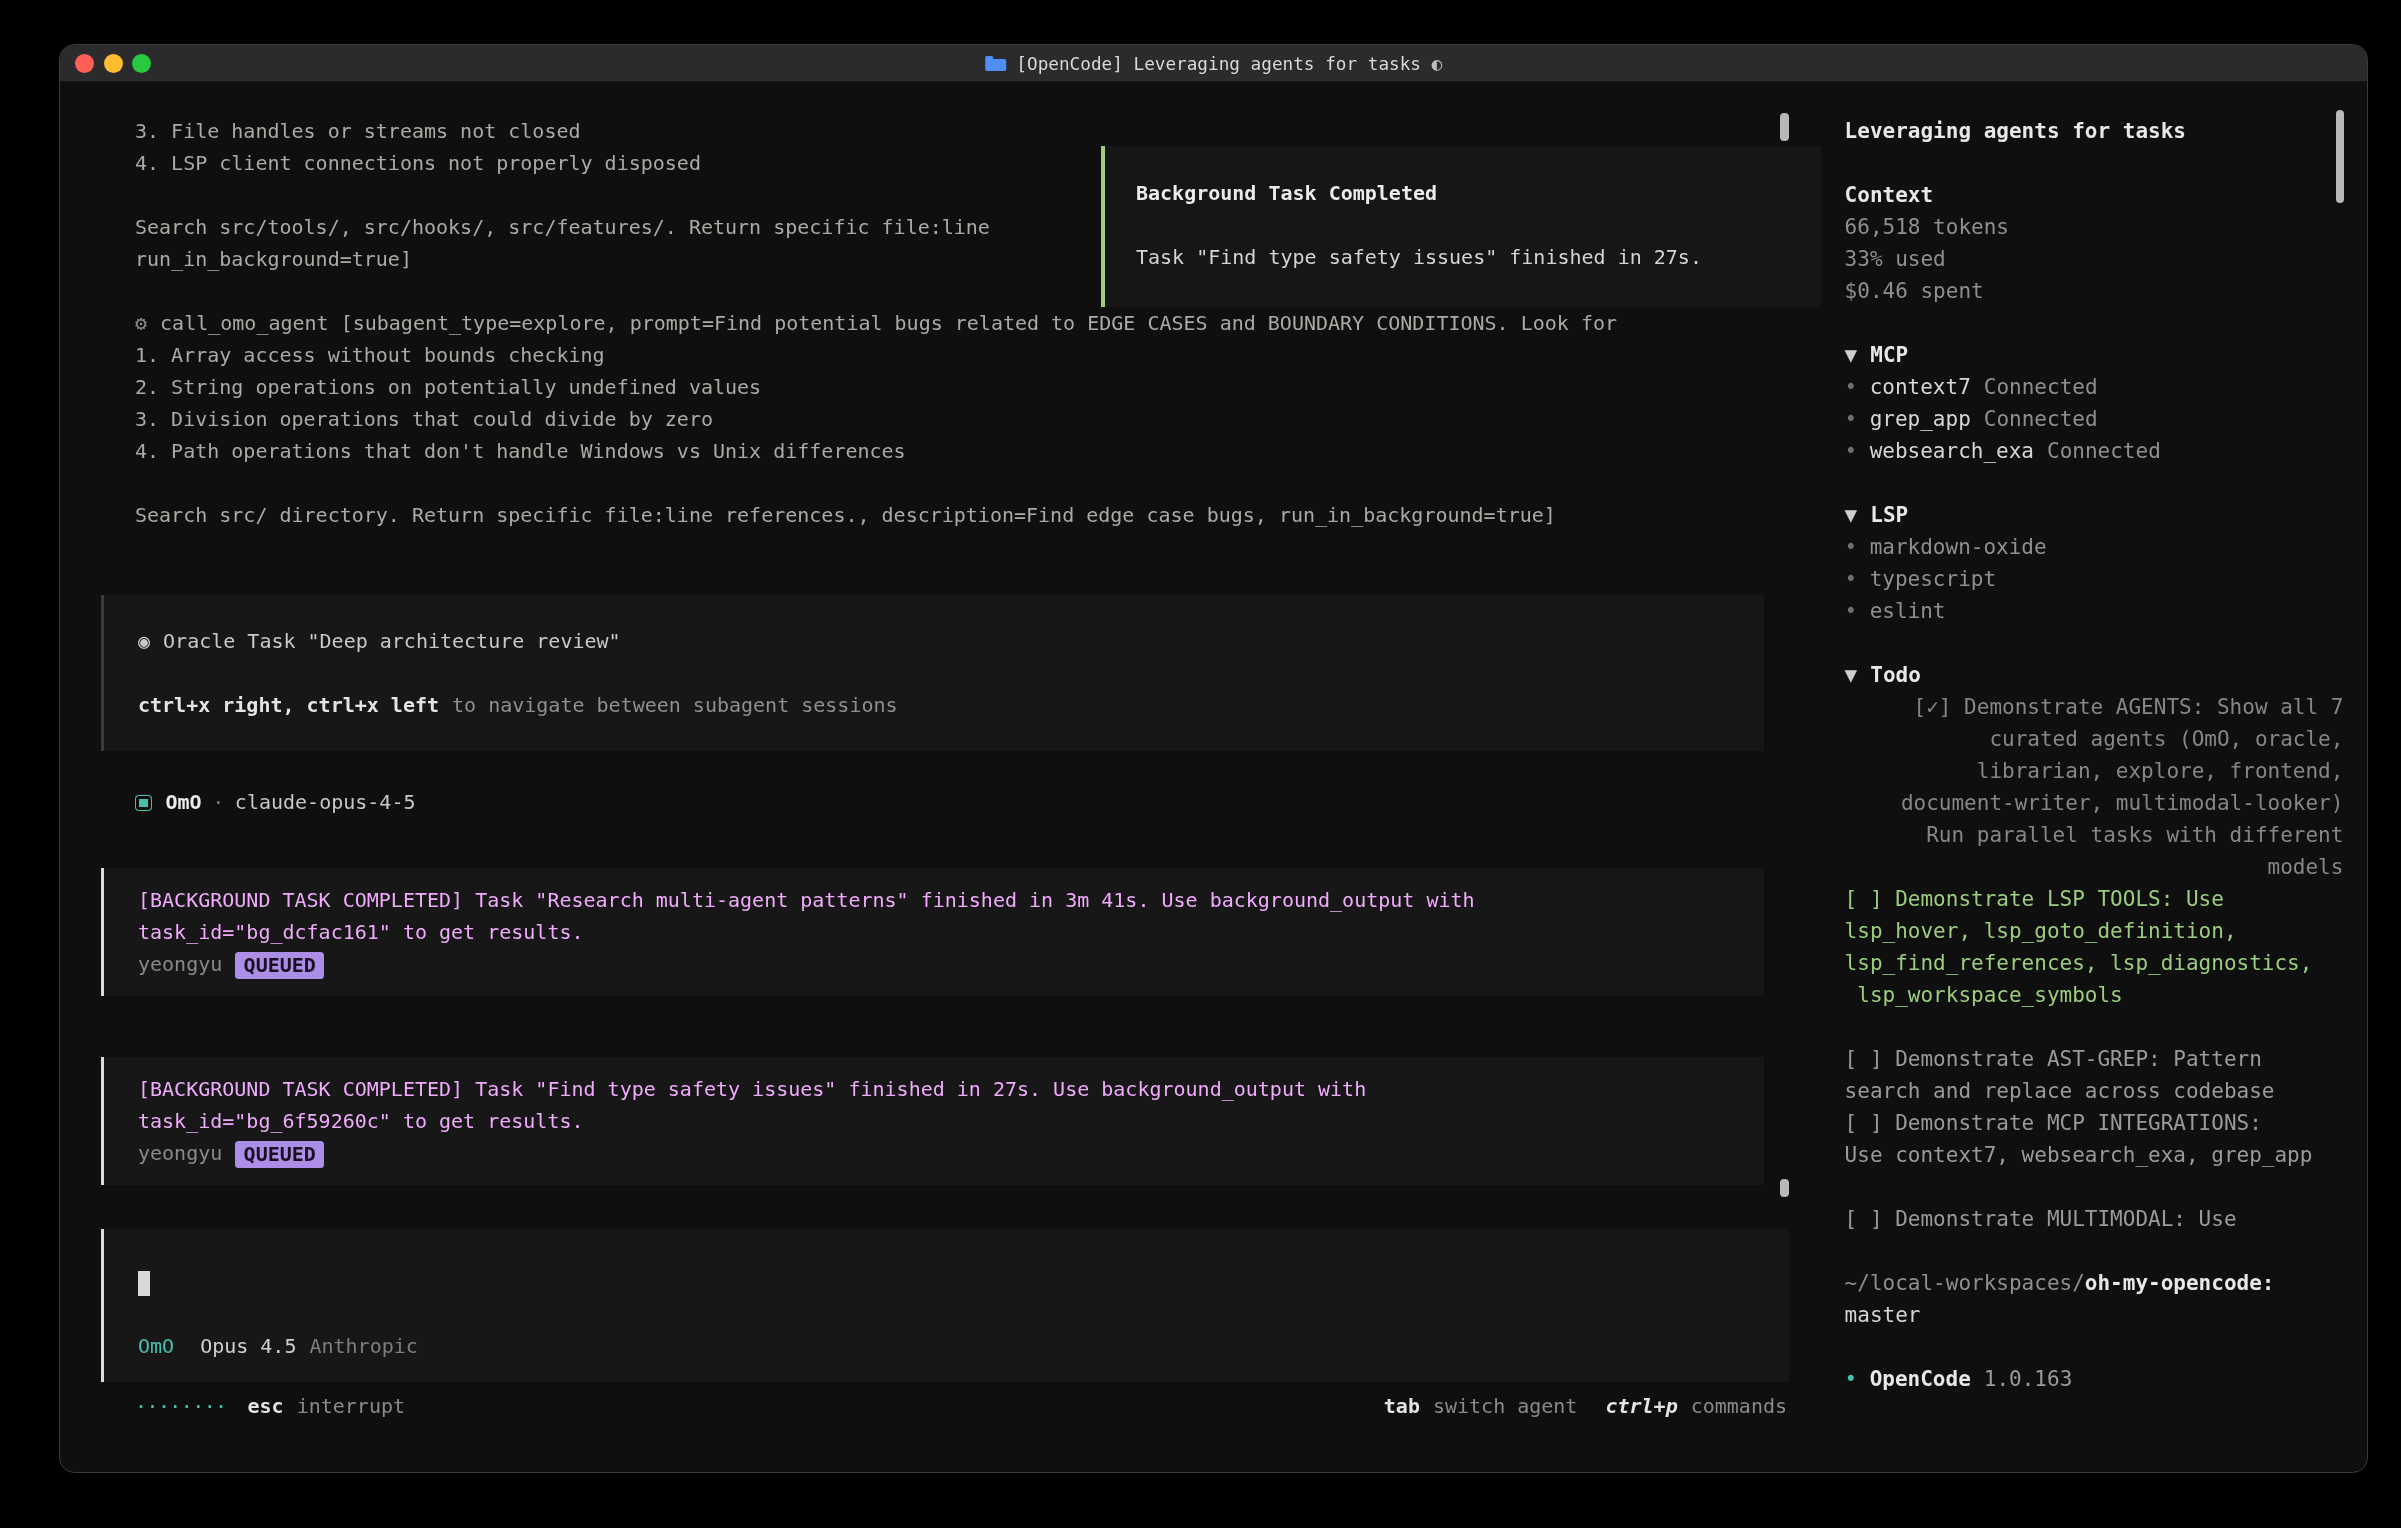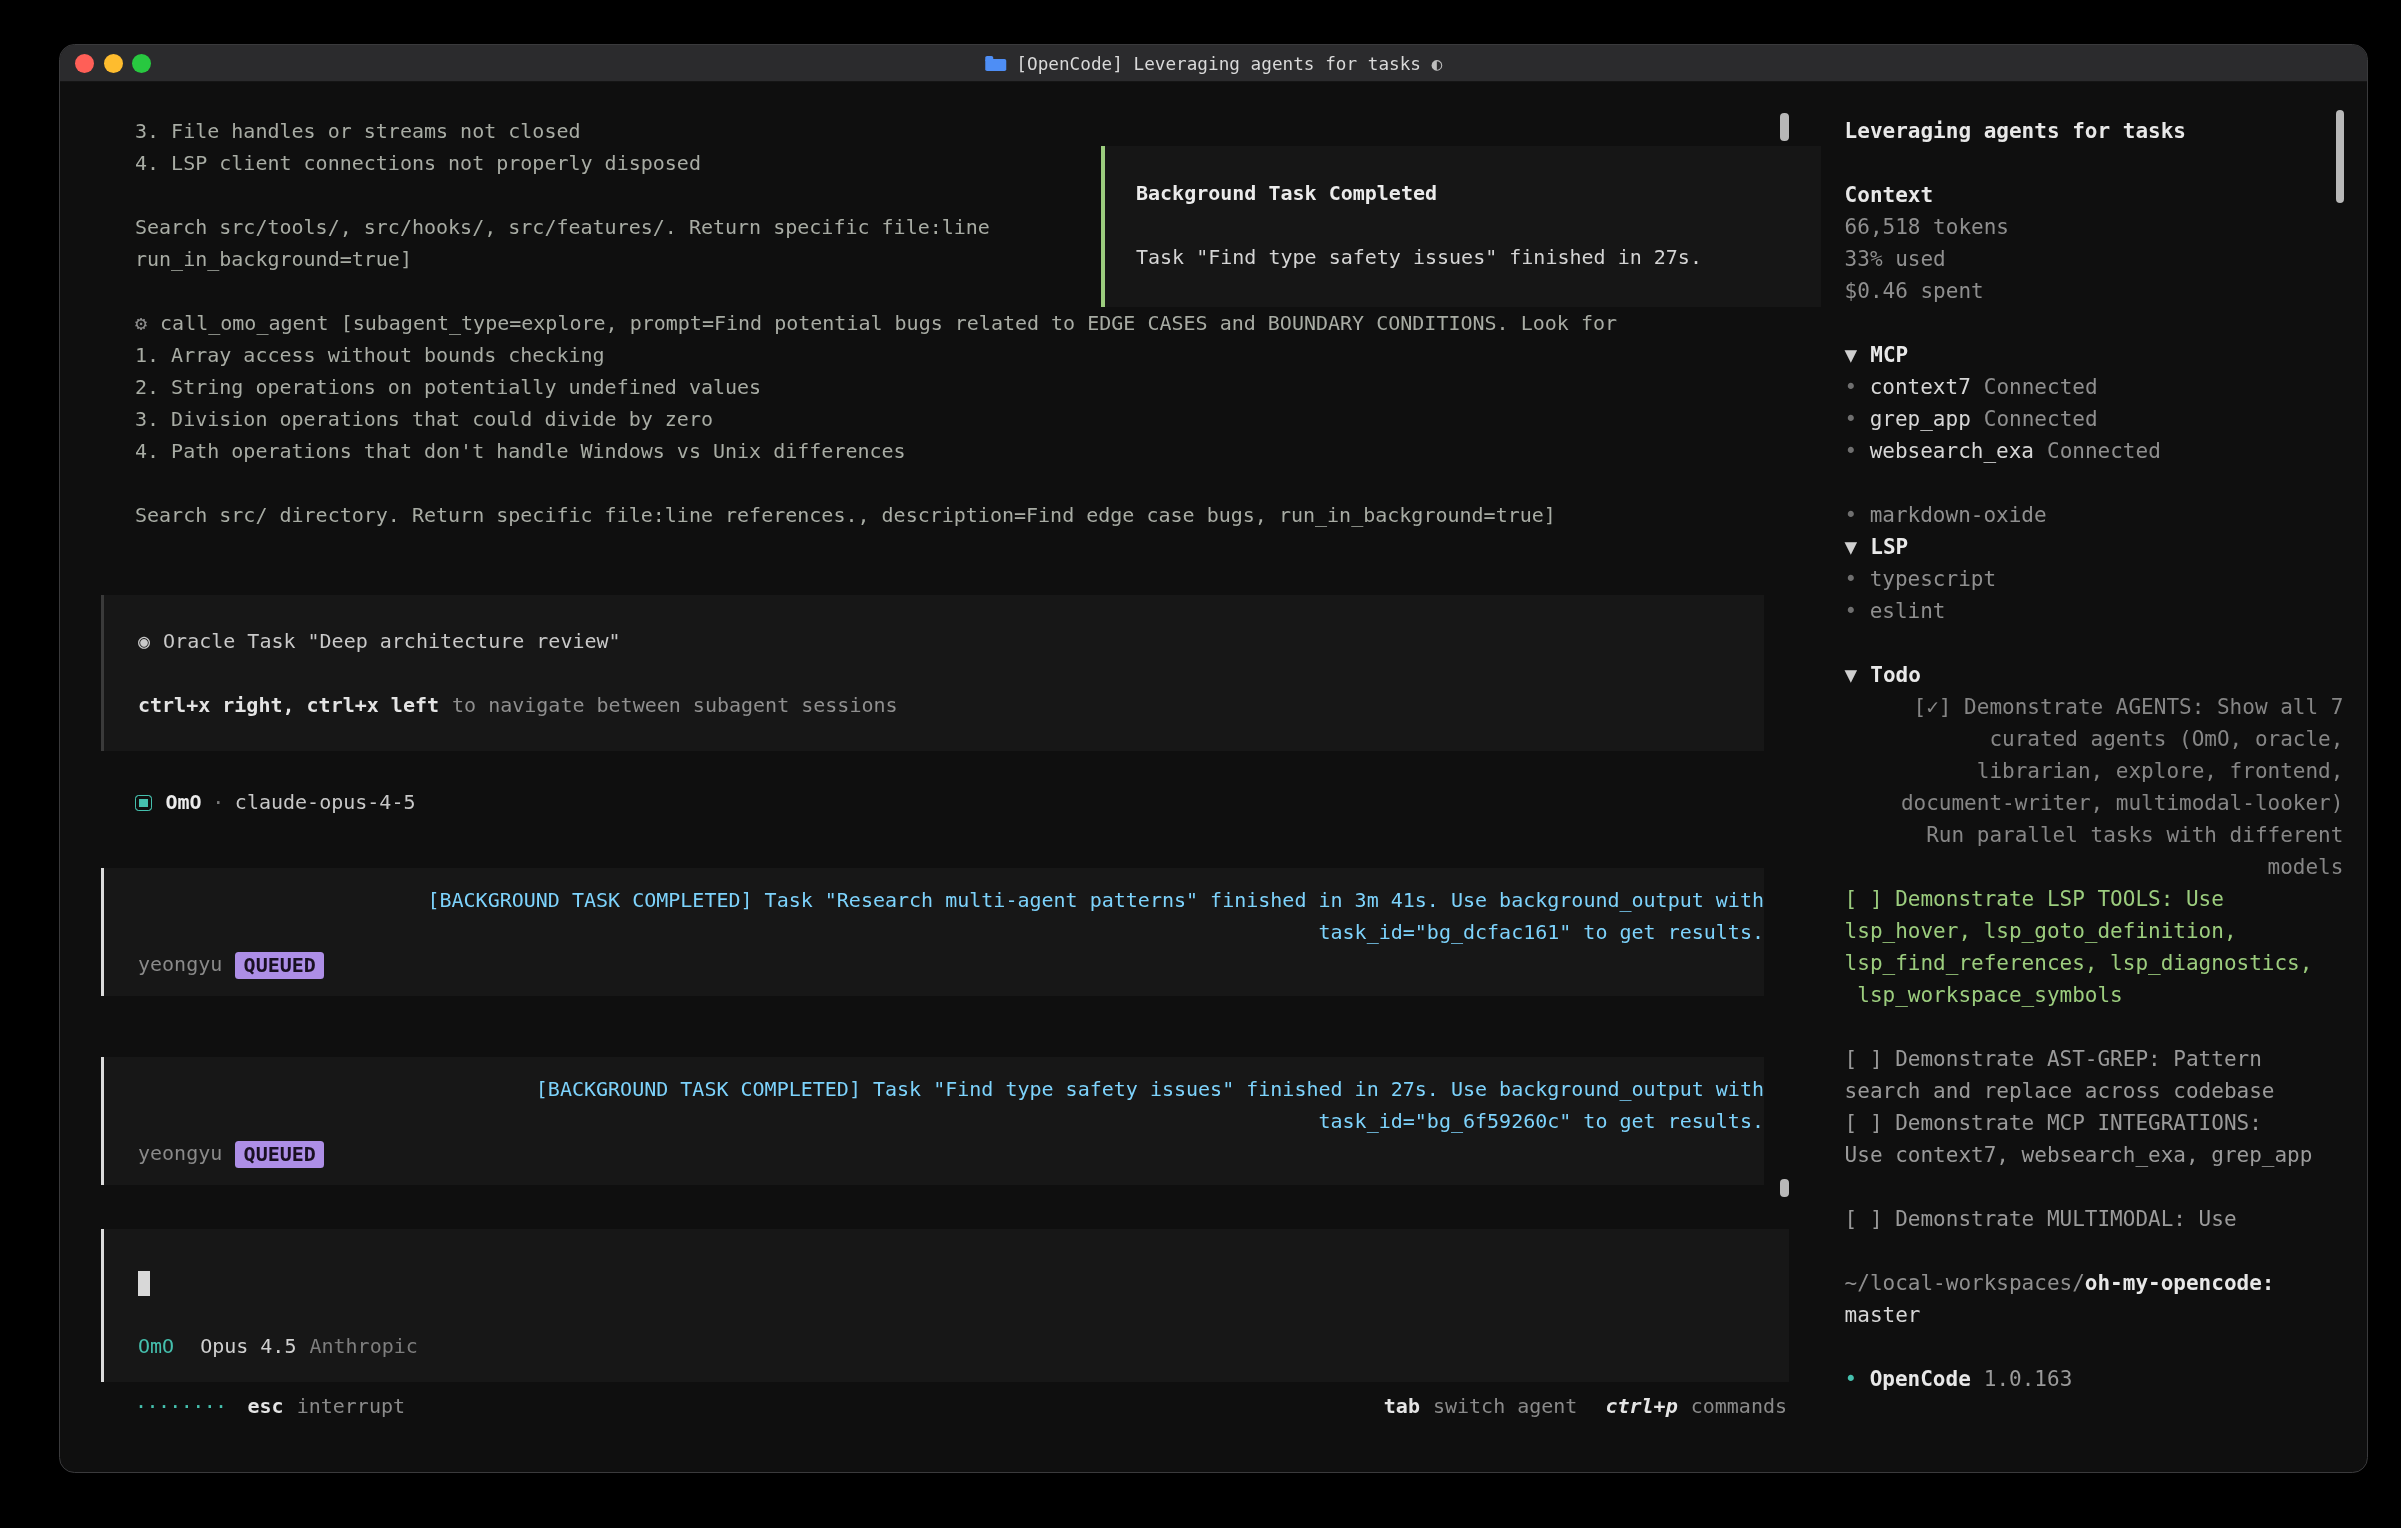--- a/index.html
+++ b/index.html
@@ -61,21 +61,21 @@
     display:inline-block; width:16.5px; height:16.5px; border:1.8px solid #45c0ae; border-radius:3.5px;
     background:#45c0ae; box-shadow:inset 0 0 0 3px #0f0f0f; vertical-align:middle; margin-right:14px;
   }
   .agent-name { font-weight:bold; color:#ececec; }
   .agent-sep { color:#7a7a7a; margin:0 10.6px; }
   .agent-model { color:#c7c7c7; }
   .msg {
     background:#171717; border-left:3.5px solid #dcdcdc;
     width:1663px; margin-left:41px; padding:16px 0 16px 34px;
   }
-  .msg .mtext { color:#7dd3fc;text-align:right; }
+  .msg .mtext { color:#f0abfc; }
   .author { color:#8a8a8a; }
   .badge {
     display:inline-block; background:#ad8ee6; color:#191022; font-weight:bold;
     border-radius:3.5px; padding:0 8.3px; height:27px; line-height:27px;
     vertical-align:middle; margin-left:13px;
   }
   .msg1 { margin-top:50px; }
   .msg2 { margin-top:61px; }
   .inputbox {
     background:#171717; border-left:3.5px solid #dcdcdc;
@@ -204,22 +204,22 @@
       <div class="line dim">33% used</div>
       <div class="line dim">$0.46 spent</div>
       <div class="line"></div>
 
       <div class="line"><span class="tri">▼</span><span class="b">MCP</span></div>
       <div class="line"><span class="bullet">•</span><span class="name">context7</span><span class="status">Connected</span></div>
       <div class="line"><span class="bullet">•</span><span class="name">grep_app</span><span class="status">Connected</span></div>
       <div class="line"><span class="bullet">•</span><span class="name">websearch_exa</span><span class="status">Connected</span></div>
       <div class="line"></div>
 
+      <div class="line"><span class="tri">▼</span><span class="b">LSP</span></div>
       <div class="line"><span class="bullet">•</span><span class="dim">markdown-oxide</span></div>
-      <div class="line"><span class="tri">▼</span><span class="b">LSP</span></div>
       <div class="line"><span class="bullet">•</span><span class="dim">typescript</span></div>
       <div class="line"><span class="bullet">•</span><span class="dim">eslint</span></div>
       <div class="line"></div>
 
       <div class="line"><span class="tri">▼</span><span class="b">Todo</span></div>
       <div class="line todo-done">[✓] Demonstrate AGENTS: Show all 7</div>
       <div class="line todo-done">curated agents (OmO, oracle,</div>
       <div class="line todo-done">librarian, explore, frontend,</div>
       <div class="line todo-done">document-writer, multimodal-looker)</div>
       <div class="line todo-done">Run parallel tasks with different</div>

